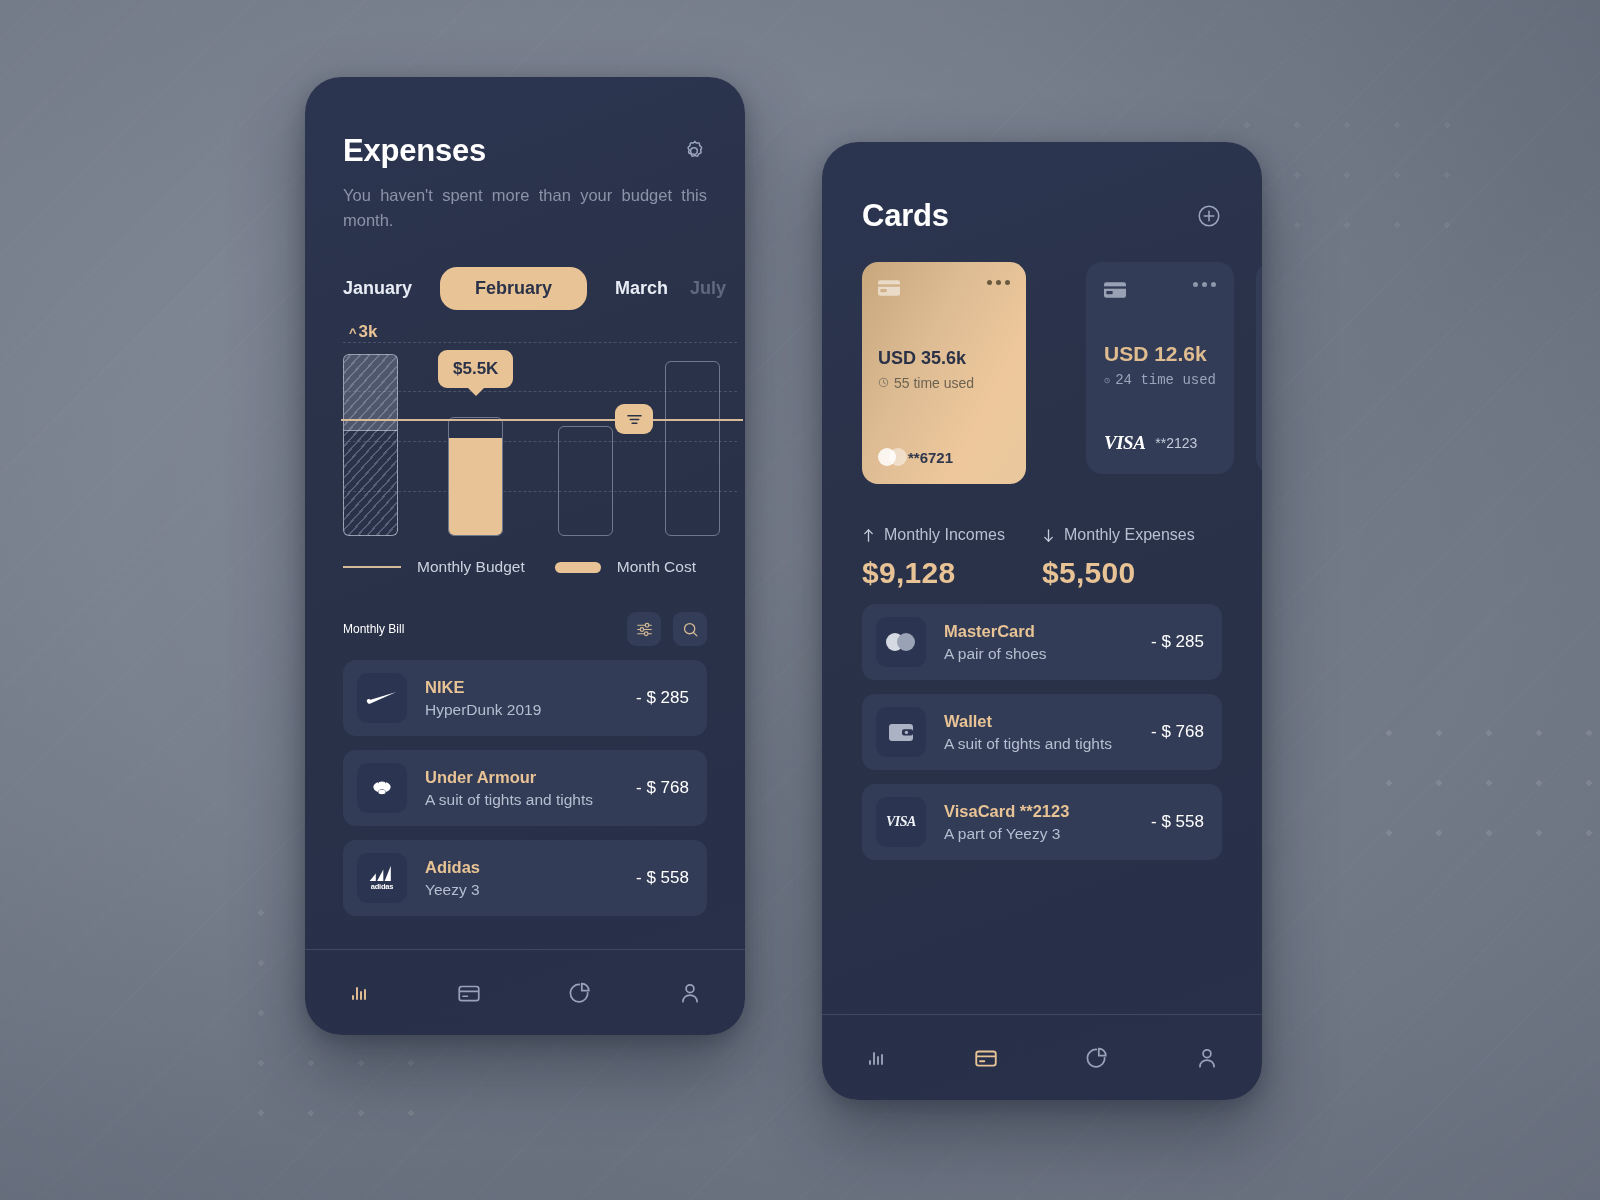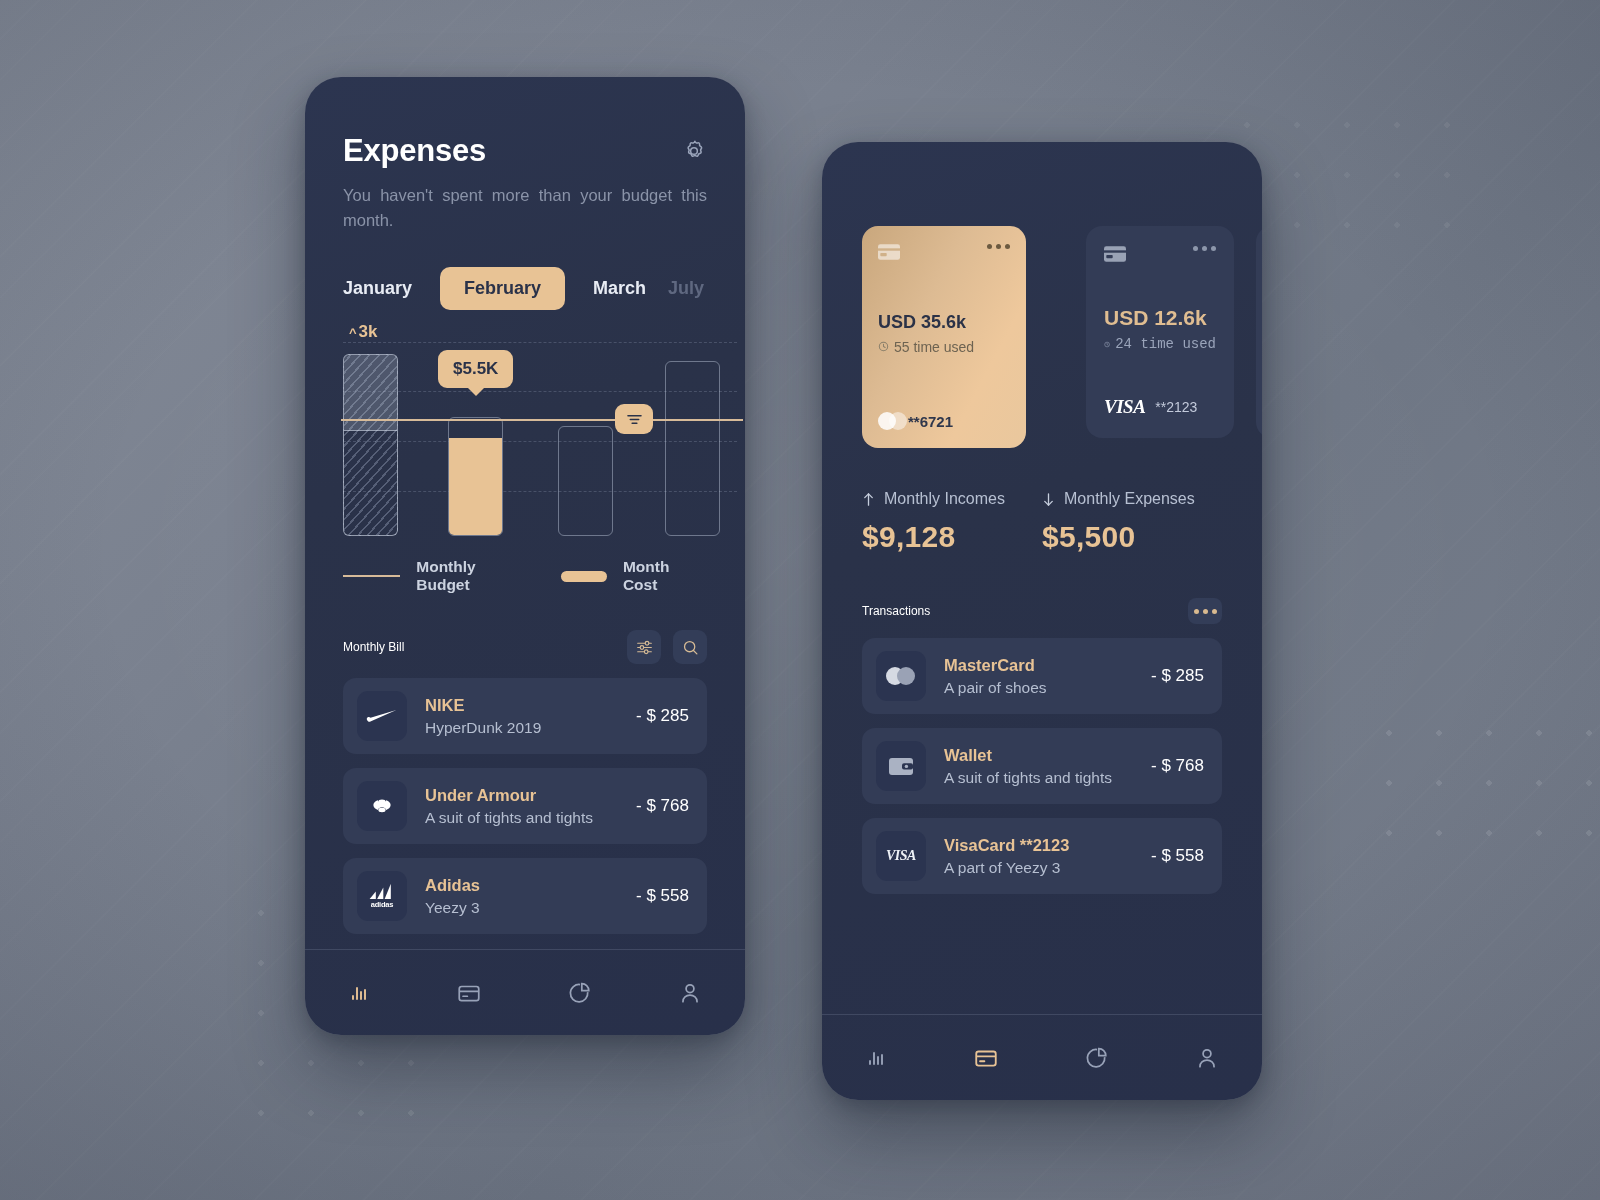--- a/index.html
+++ b/index.html
@@ -72,21 +72,21 @@
   .icon-btn { cursor: pointer; line-height: 0; }
 
   
   .months { display: flex; align-items: center; gap: 0px; margin-top: 34px; }
   .month {
     color: #e8ecf4; font-size: 18px; font-weight: bold;
     padding: 11px 0; cursor: pointer; white-space: nowrap;
   }
   .month.pill {
     background: #e8c395; color: #2a3249;
-    border-radius: 10px; padding: 11px 24px;
+    border-radius: 17px; padding: 11px 35px;
   }
   .month.dim { color: #5f6880; }
   .m-gap { width: 28px; flex: none; }
   .m-gap.sm { width: 22px; }
 
   
   #chart { position: relative; margin-top: 26px; height: 200px; }
   .grid-line {
     position: absolute; left: 0; right: -30px; height: 0;
     border-top: 1.5px dashed rgba(150,162,186,0.28);
@@ -137,21 +137,21 @@
     position: absolute; background: #e8c395; border-radius: 9px;
     width: 38px; height: 30px; display: flex; align-items: center; justify-content: center;
     cursor: pointer;
   }
 
   
   .legend { display: flex; align-items: center; margin-top: 22px; }
   .legend-item { display: flex; align-items: center; }
   .legend-dash { width: 58px; height: 1.6px; background: #d7bb99; }
   .legend-swatch { width: 46px; height: 11px; background: #e8c395; border-radius: 6px; }
-  .legend-label { color: #ccd3e0; font-size: 15.5px; font-weight: bold; margin-left: 16px; }
+  .legend-label { color: #ccd3e0; font-size: 15.5px; font-weight: normal; margin-left: 16px; }
 
   
   .sec-head { display: flex; align-items: center; justify-content: space-between; }
   .sec-title { color: #ffffff; font-size: 12px; font-weight: normal; }
   .sq-btn {
     width: 34px; height: 34px; border-radius: 9px; background: #333d58;
     display: flex; align-items: center; justify-content: center; cursor: pointer;
   }
 
   
@@ -398,20 +398,30 @@
       </svg>
     </div>
   </div>
  </div>
 </div>
 
 <div class="phone" id="phone-cards">
  <div class="screen">
 
   <div style="padding:56px 0 0 40px;">
+    <div class="head-row" style="padding-right:40px;">
+      <div class="title">Cards</div>
+      <div class="icon-btn">
+        <svg width="26" height="26" viewBox="0 0 24 24" fill="none" stroke="#9aa4ba" stroke-width="1.4">
+          <circle cx="12" cy="12" r="9"></circle>
+              <line x1="12" y1="7.6" x2="12" y2="16.4" stroke-linecap="round"></line>
+          <line x1="7.6" y1="12" x2="16.4" y2="12" stroke-linecap="round"></line>
+        </svg>
+      </div>
+    </div>
 
     <div id="carousel">
 
       <div class="cc" id="card-gold">
         <div style="padding:18px 16px; height:100%; display:flex; flex-direction:column;">
           <div class="cc-top">
             <svg width="22" height="16" viewBox="0 0 24 17" fill="rgba(255,255,255,0.55)">
               <rect x="0" y="0" width="24" height="17" rx="2.5"></rect>
               <rect x="0" y="4.5" width="24" height="2.6" fill="rgba(205,172,130,0.9)"></rect>
               <rect x="2.5" y="9.5" width="7" height="3.5" rx="1" fill="rgba(205,172,130,0.9)"></rect>
@@ -498,28 +508,20 @@
           <svg width="13" height="15" viewBox="0 0 12 16" stroke="#c6cedd" stroke-width="1.4" fill="none" stroke-linecap="round">
             <line x1="6" y1="2" x2="6" y2="14"></line>
                 <polyline points="2,10 6,14 10,10"></polyline>
           </svg>
           <span>Monthly Expenses</span>
         </div>
         <div class="stat-value">$5,500</div>
       </div>
     </div>
 
-    <div class="sec-head" style="margin-top:44px; padding-right:40px;">
-      <div class="sec-title">Transactions</div>
-      <div class="more-btn">
-            <i></i>
-            <i></i>
-            <i></i>
-          </div>
-    </div>
 
     <div style="padding-right:40px;">
 
       <div class="row">
         <div class="tile">
           <div class="mc-dots" style="width:30px;height:18px;">
             <span style="left:0; background:#d6dae3"></span>
             <span style="left:11px; background:#9aa2b5"></span>
           </div>
         </div>

